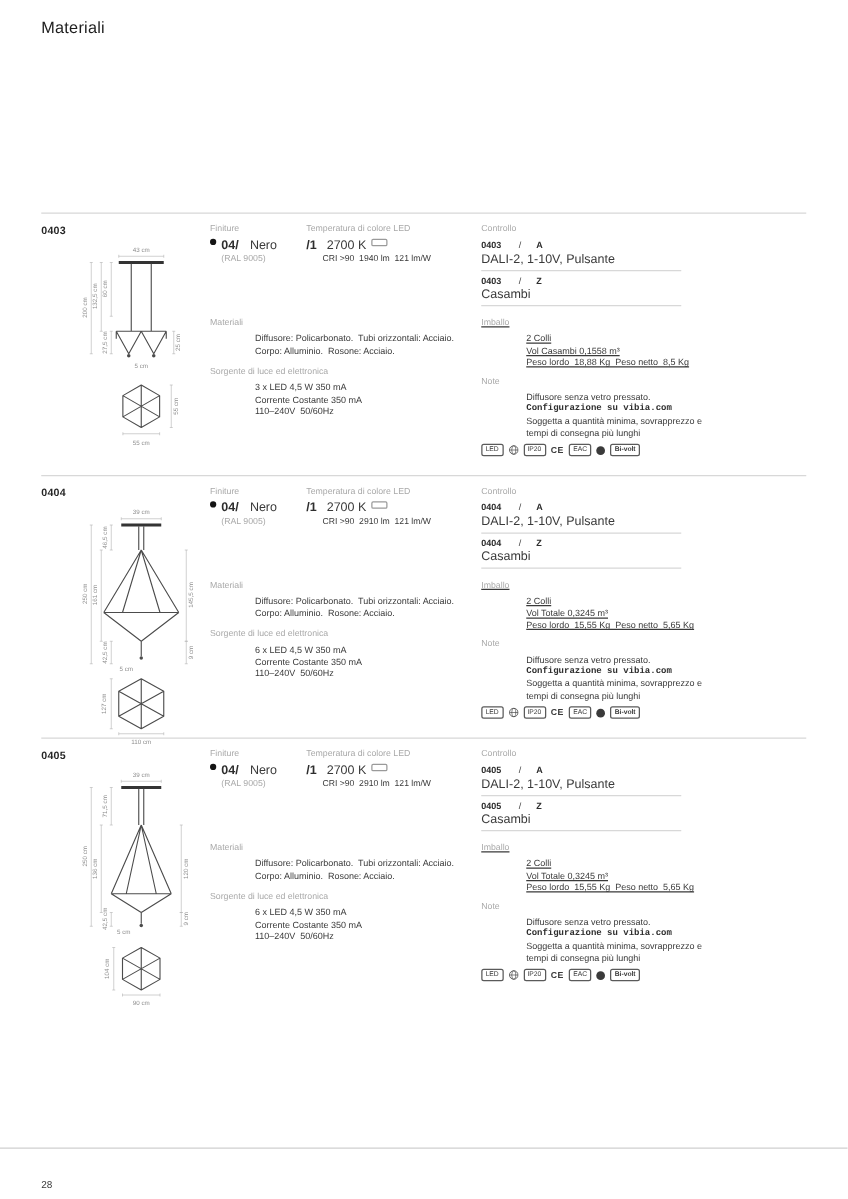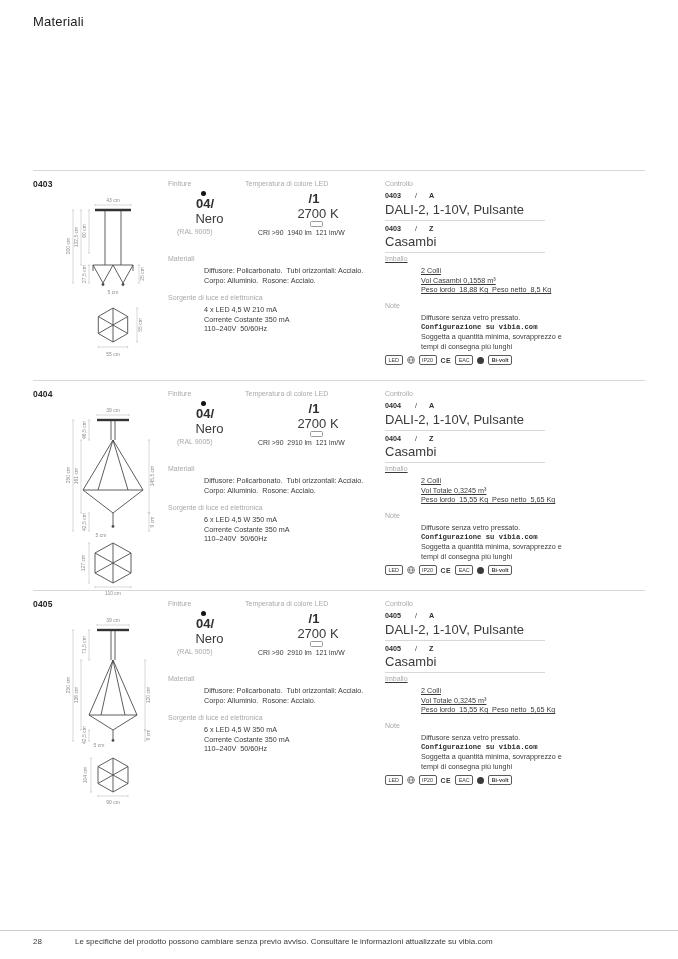--- a/index.html
+++ b/index.html
@@ -30,45 +30,45 @@
   .blk-mat  { position:absolute; left:135px; top:84px; width:215px; }
   .blk-imb  { position:absolute; left:352px; top:84px; width:185px;text-decoration:underline; }
   .blk-sorg { position:absolute; left:135px; top:123px; width:215px; }
   .blk-note { position:absolute; left:352px; top:131px; width:180px; }
   .badges   { position:absolute; left:352px; top:184px; display:flex; align-items:center; gap:4px; }
 
   .lbl { font-size:7px; color:#a9a9a9; margin-bottom:4px; }
   .txt { font-size:7.2px; color:#3a3a3a; line-height:1.34; white-space:pre-wrap;padding-left:36px; }
   .bold { font-weight:700; color:#2e2e2e;font-family:Liberation Mono, monospace; }
 
-  .val-row { display:flex; align-items:center; font-size:13px; color:#3a3a3a; margin-bottom:2px;flex-direction:column; }
+  .val-row { display:flex; font-size:10px; color:#3a3a3a; margin-bottom:2px; }
   .dot { width:5px; height:5px; border-radius:50%; background:#141414; margin-right:4px; flex:0 0 auto; }
   .b { font-weight:700; color:#2e2e2e; }
   .fin-name { margin-left:9px; }
   .temp-k  { margin-left:8px; }
   .dim-box { width:13px; height:6px; border:.6px solid #9a9a9a; border-radius:1.5px;
              margin-left:4px; display:inline-block; }
   .sub  { font-size:7px; color:#a9a9a9; padding-left:9px; }
   .sub2 { font-size:6.9px; color:#3a3a3a; padding-left:13px; margin-top:2px; white-space:pre-wrap; }
 
   .ctrl-opt { border-bottom:1px solid #d8d8d8; padding-bottom:3px; margin-bottom:3px; }
   .ctrl-row { display:flex; font-size:7.2px; }
   .ctrl-code,.ctrl-var { font-weight:700; color:#2e2e2e; }
   .ctrl-sep { margin:0 12px 0 14px; color:#3a3a3a; }
-  .ctrl-desc { font-size:13px; color:#3a3a3a; margin-top:1.5px; }
+  .ctrl-desc { font-size:10px; color:#3a3a3a; margin-top:1.5px; }
 
   .badge { border:.7px solid #5a5a5a; border-radius:2px; padding:1px 2.5px;
            font-size:5.4px; color:#3a3a3a; line-height:1.2; white-space:nowrap; }
   .badge-bold { font-weight:700; }
   .ce { font-size:7px; font-weight:600; color:#3a3a3a; letter-spacing:.4px; }
   .icon-globe { display:inline-flex; }
   .icon-dark { width:7px; height:7px; border-radius:50%; background:#3a3a3a; display:inline-block; }
 
   .footer { position:absolute; left:0; right:0; top:918px; border-top:1px solid #cfcfcf;
-            padding:6px 33px 0 33px; display:flex; align-items:baseline;margin-top:12px; }
+            padding:24px 33px 0 33px; display:flex; align-items:baseline; }
   .pnum  { font-size:8px; color:#3a3a3a; width:42px; flex:0 0 auto; }
   .ftext { font-size:8px; color:#3a3a3a; white-space:pre-wrap; }
   .flink { color:#3a3a3a; text-decoration:none; cursor:pointer; }
 </style>
 </head>
 <body>
 
 <div class="title">Materiali</div>
 
 <section class="product s1">
@@ -157,21 +157,21 @@
 
   <div class="blk-imb">
     <div class="lbl">Imballo</div>
     <div class="txt">2 Colli</div>
     <div class="txt">Vol Casambi 0,1558 m³</div>
     <div class="txt">Peso lordo  18,88 Kg  Peso netto  8,5 Kg</div>
   </div>
 
   <div class="blk-sorg">
     <div class="lbl">Sorgente di luce ed elettronica</div>
-    <div class="txt">4 x LED 4,5 W 210 mA</div>
+    <div class="txt">3 x LED 4,5 W 350 mA</div>
     <div class="txt">Corrente Costante 350 mA</div>
     <div class="txt">110–240V  50/60Hz</div>
   </div>
 
   <div class="blk-note">
     <div class="lbl">Note</div>
     <div class="txt">Diffusore senza vetro pressato.</div>
     <div class="txt bold">Configurazione su vibia.com</div>
     <div class="txt">Soggetta a quantità minima, sovrapprezzo e</div>
     <div class="txt">tempi di consegna più lunghi</div>
@@ -437,14 +437,13 @@
     <span class="badge">IP20</span>
     <span class="ce">CE</span>
     <span class="badge">EAC</span>
     <span class="icon-dark"></span>
     <span class="badge badge-bold">Bi-volt</span>
   </div>
 </section>
 
 <footer class="footer">
   <span class="pnum">28</span>
-  <span class="ftext"><span>Le specifiche del prodotto possono cambiare senza previo avviso. Consultare le informazioni attualizzate su </span><a class="flink">vibia.com</a></span>
 </footer>
 
 </body></html>

